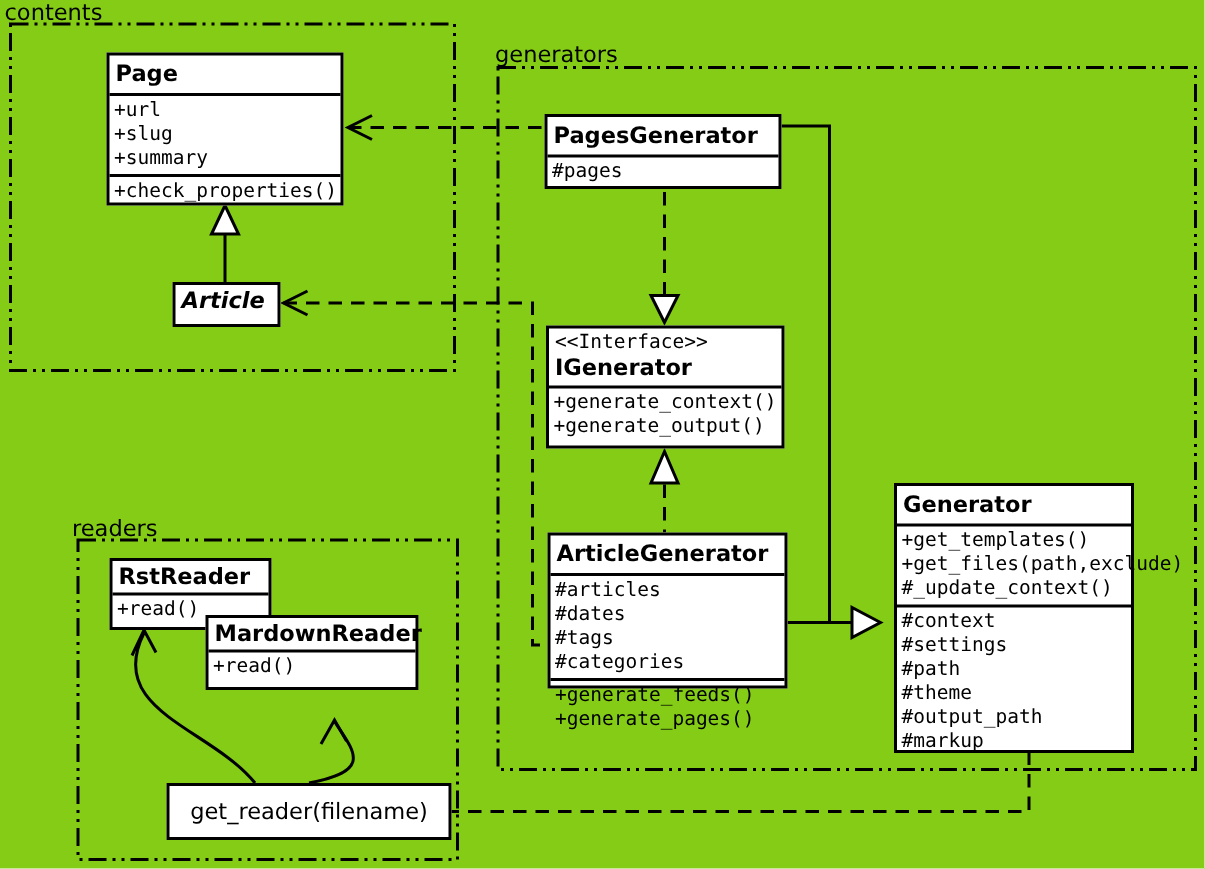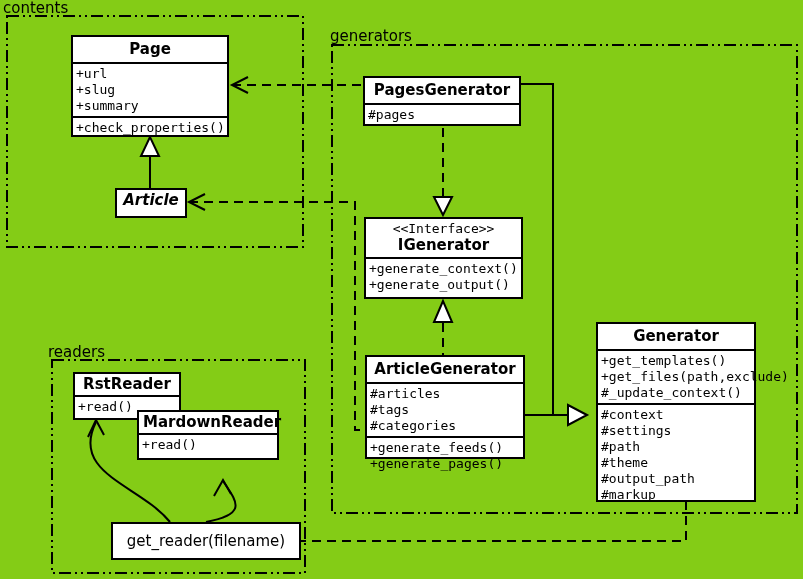--- a/index.html
+++ b/index.html
@@ -53,21 +53,20 @@
   .uml-class {
     position: absolute;
     background: #ffffff;
     border: 2px solid #000000;
     box-sizing: border-box;
   }
   .uml-title {
     font-weight: bold;
     font-size: 15px;
     line-height: 17px;
-    text-align: center;
     padding: 4px 4px 4px;
     border-bottom: 2px solid #000000;
     white-space: nowrap;
   }
   .uml-title.solo { border-bottom: none; }
   .stereotype {
     font-family: "DejaVu Sans Mono", "Liberation Mono", monospace;
     font-weight: normal;
     font-size: 13px;
     line-height: 16px;
@@ -168,20 +167,21 @@
     <div class="uml-section">
       <div>+generate_context()</div>
       <div>+generate_output()</div>
     </div>
   </div>
 
   <div class="uml-class" style="left:365px; top:355px; width:160px; height:104px;">
     <div class="uml-title">ArticleGenerator</div>
     <div class="uml-section">
       <div>#articles</div>
+      <div>#dates</div>
       <div>#tags</div>
       <div>#categories</div>
     </div>
     <div class="uml-section">
       <div>+generate_feeds()</div>
       <div>+generate_pages()</div>
     </div>
   </div>
 
   <div class="uml-class" style="left:564px; top:322px; width:160px; height:180px;margin-left:32px;">

